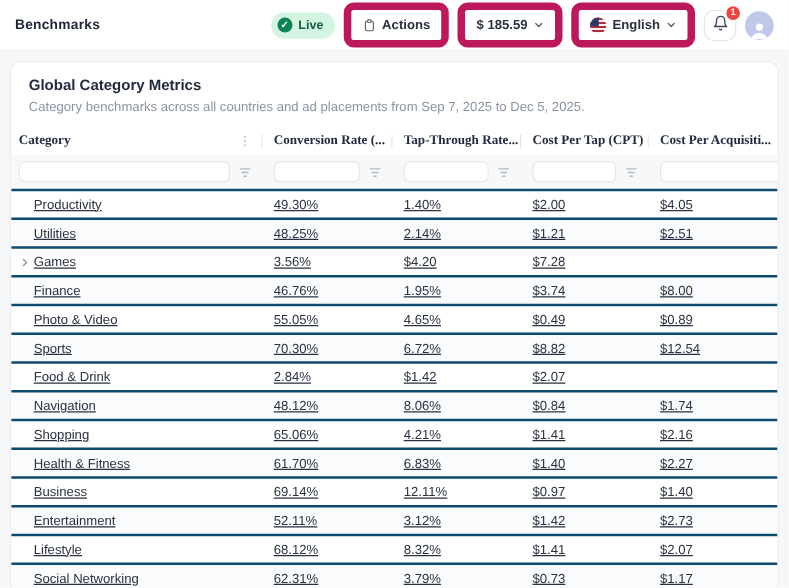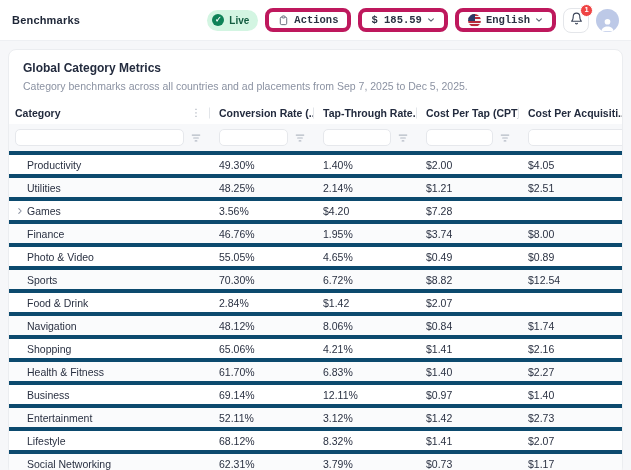--- a/index.html
+++ b/index.html
@@ -24,23 +24,23 @@
     background: #d3f5e2; border-radius: 11px; height: 21px; padding: 0 9px 0 5px;
     font-size: 10px; font-weight: 700; color: #135c40;
   }
   .live-check {
     width: 12px; height: 12px; border-radius: 50%; background: #0e8257;
     color: #fff; font-size: 8px; line-height: 12px; text-align: center; font-weight: 700;
   }
 
   .btn {
     display: inline-flex; align-items: center; gap: 5px;
-    height: 24px; padding: 0 9px; background: #fff;
-    border: 4px solid #be185d; border-radius: 8px;
-    font-size: 10.5px; font-weight: 600; color: #2a3142; cursor: pointer; font-family: Liberation Mono, monospace;
+    height: 36px; padding: 0 9px; background: #fff;
+    border: 6px solid #be185d; border-radius: 8px;
+    font-size: 10.5px; font-weight: 600; color: #2a3142; cursor: pointer;
   }
   .btn svg { display: block; }
 
   .flag {
     width: 13px; height: 13px; border-radius: 50%; overflow: hidden; position: relative;
     background: repeating-linear-gradient(180deg, #b72b3a 0 1.7px, #f2f3f5 1.7px 3.4px);
     flex: 0 0 auto;
   }
   .flag::before {
     content: ""; position: absolute; left: 0; top: 0; width: 7px; height: 7px; background: #2b3a67;
@@ -77,40 +77,40 @@
     display: grid;
     grid-template-columns: 200px 104px 103px 102px 1fr;
     align-items: center;
   }
   .thead { height: 23px; }
   .th {
     position: relative; height: 100%;
     display: flex; align-items: center; justify-content: space-between;
     padding: 0 8px 0 10px;
     font-size: 10.5px; font-weight: 700; color: #232b3e;
-    white-space: nowrap; overflow: hidden; cursor: pointer;
+    white-space: nowrap; overflow: hidden; cursor: pointer; font-family: Liberation Serif, serif;
   }
   .th:first-child { padding-left: 6px; }
   .th + .th::before {
     content: ""; position: absolute; left: 0; top: 50%; transform: translateY(-50%);
     width: 1px; height: 11px; background: #e2e5e9;
   }
   .dots { color: #a8aeb9; font-size: 10px; font-weight: 400; padding-left: 4px; cursor: pointer; }
 
   .filter-row { height: 27px; background: #f7f8fa; }
   .fcell { display: flex; align-items: center; gap: 7px; padding: 0 8px 0 10px; height: 100%; }
   .fcell:first-child { padding-left: 6px; }
   .fcell input {
     flex: 1; min-width: 0; height: 17px;
     border: 1px solid #e6e8ec; border-radius: 5px; background: #fff;
     font-family: inherit; font-size: 10px; padding: 0 5px; outline: none; color: #2a3142;
   }
   .funnel { flex: 0 0 auto; display: flex; cursor: pointer; }
 
-  .trow { height: 23px; border-top: 4px solid #0c4a6e; font-size: 10.5px; color: #2a3142; cursor: pointer; }
+  .trow { height: 23px; border-top: 2px solid #0c4a6e; font-size: 10.5px; color: #2a3142; cursor: pointer; text-decoration: underline; }
   .trow.alt { background: #fafbfc; }
   .tbody { border-bottom: 1px solid #f0f1f4; }
   .td { padding-left: 10px; white-space: nowrap; overflow: hidden; }
   .td-cat { padding-left: 5px; display: flex; align-items: center; }
   .expander { width: 11px; display: flex; align-items: center; justify-content: center; flex: 0 0 auto; cursor: pointer; }
   .expander.hidden { visibility: hidden; }
   .cat-label { margin-left: 2px; }
 </style>
 </head>
 <body>

